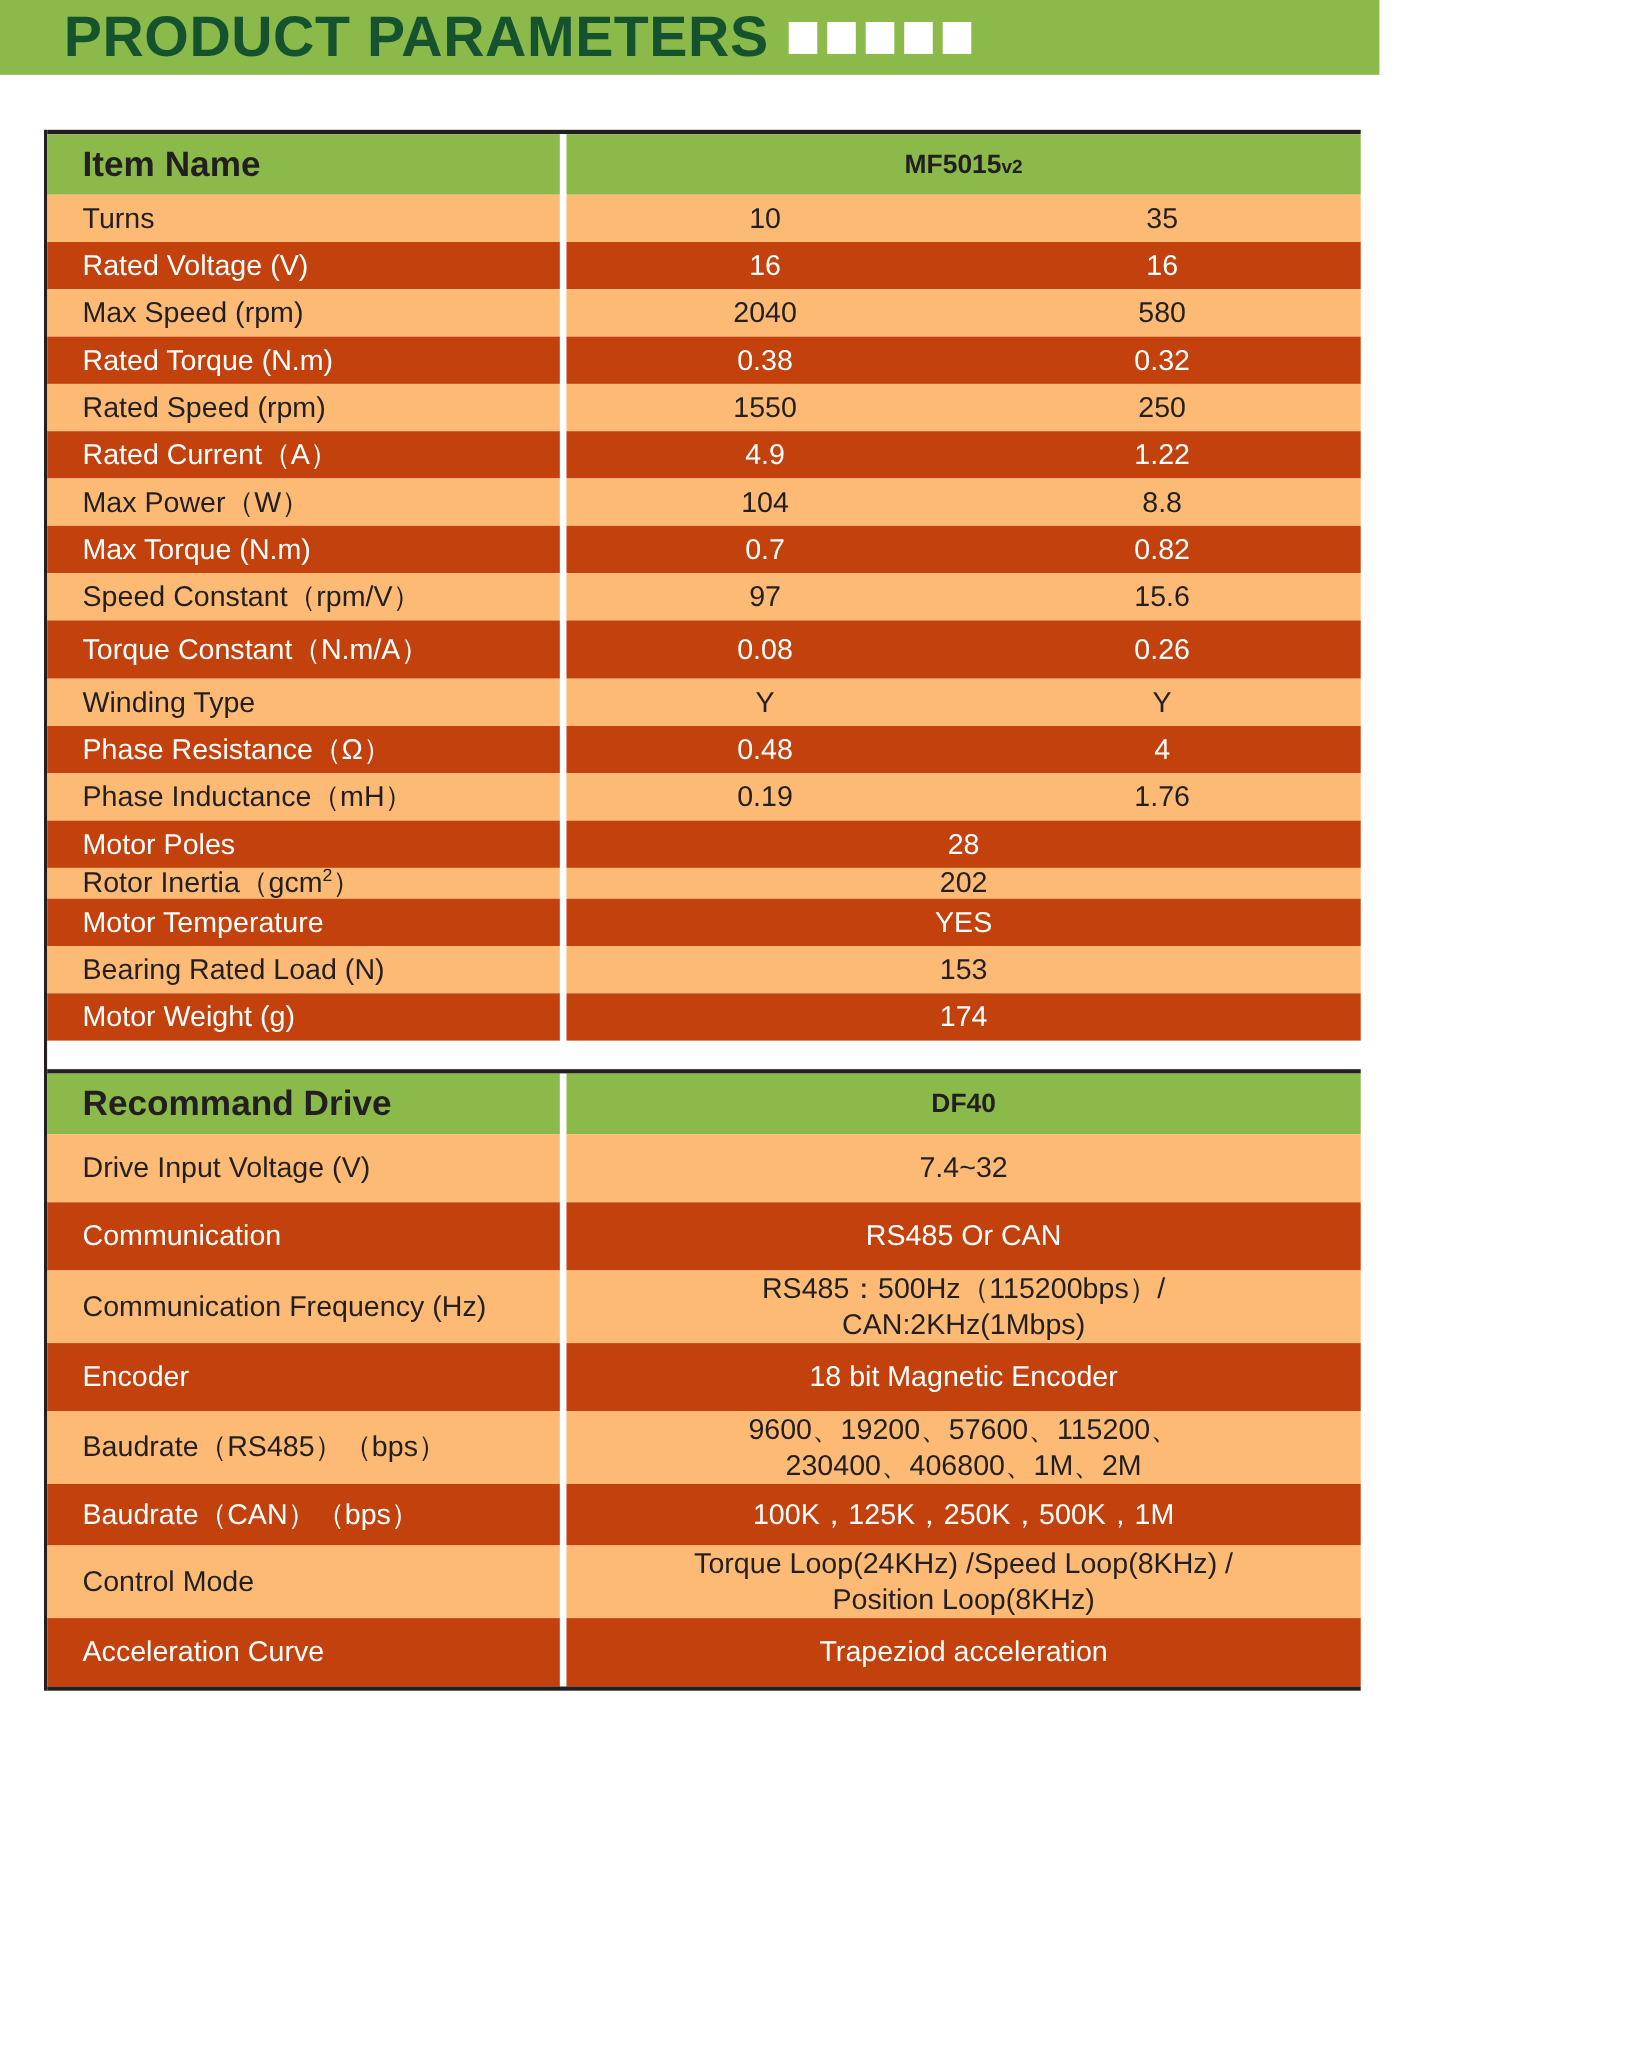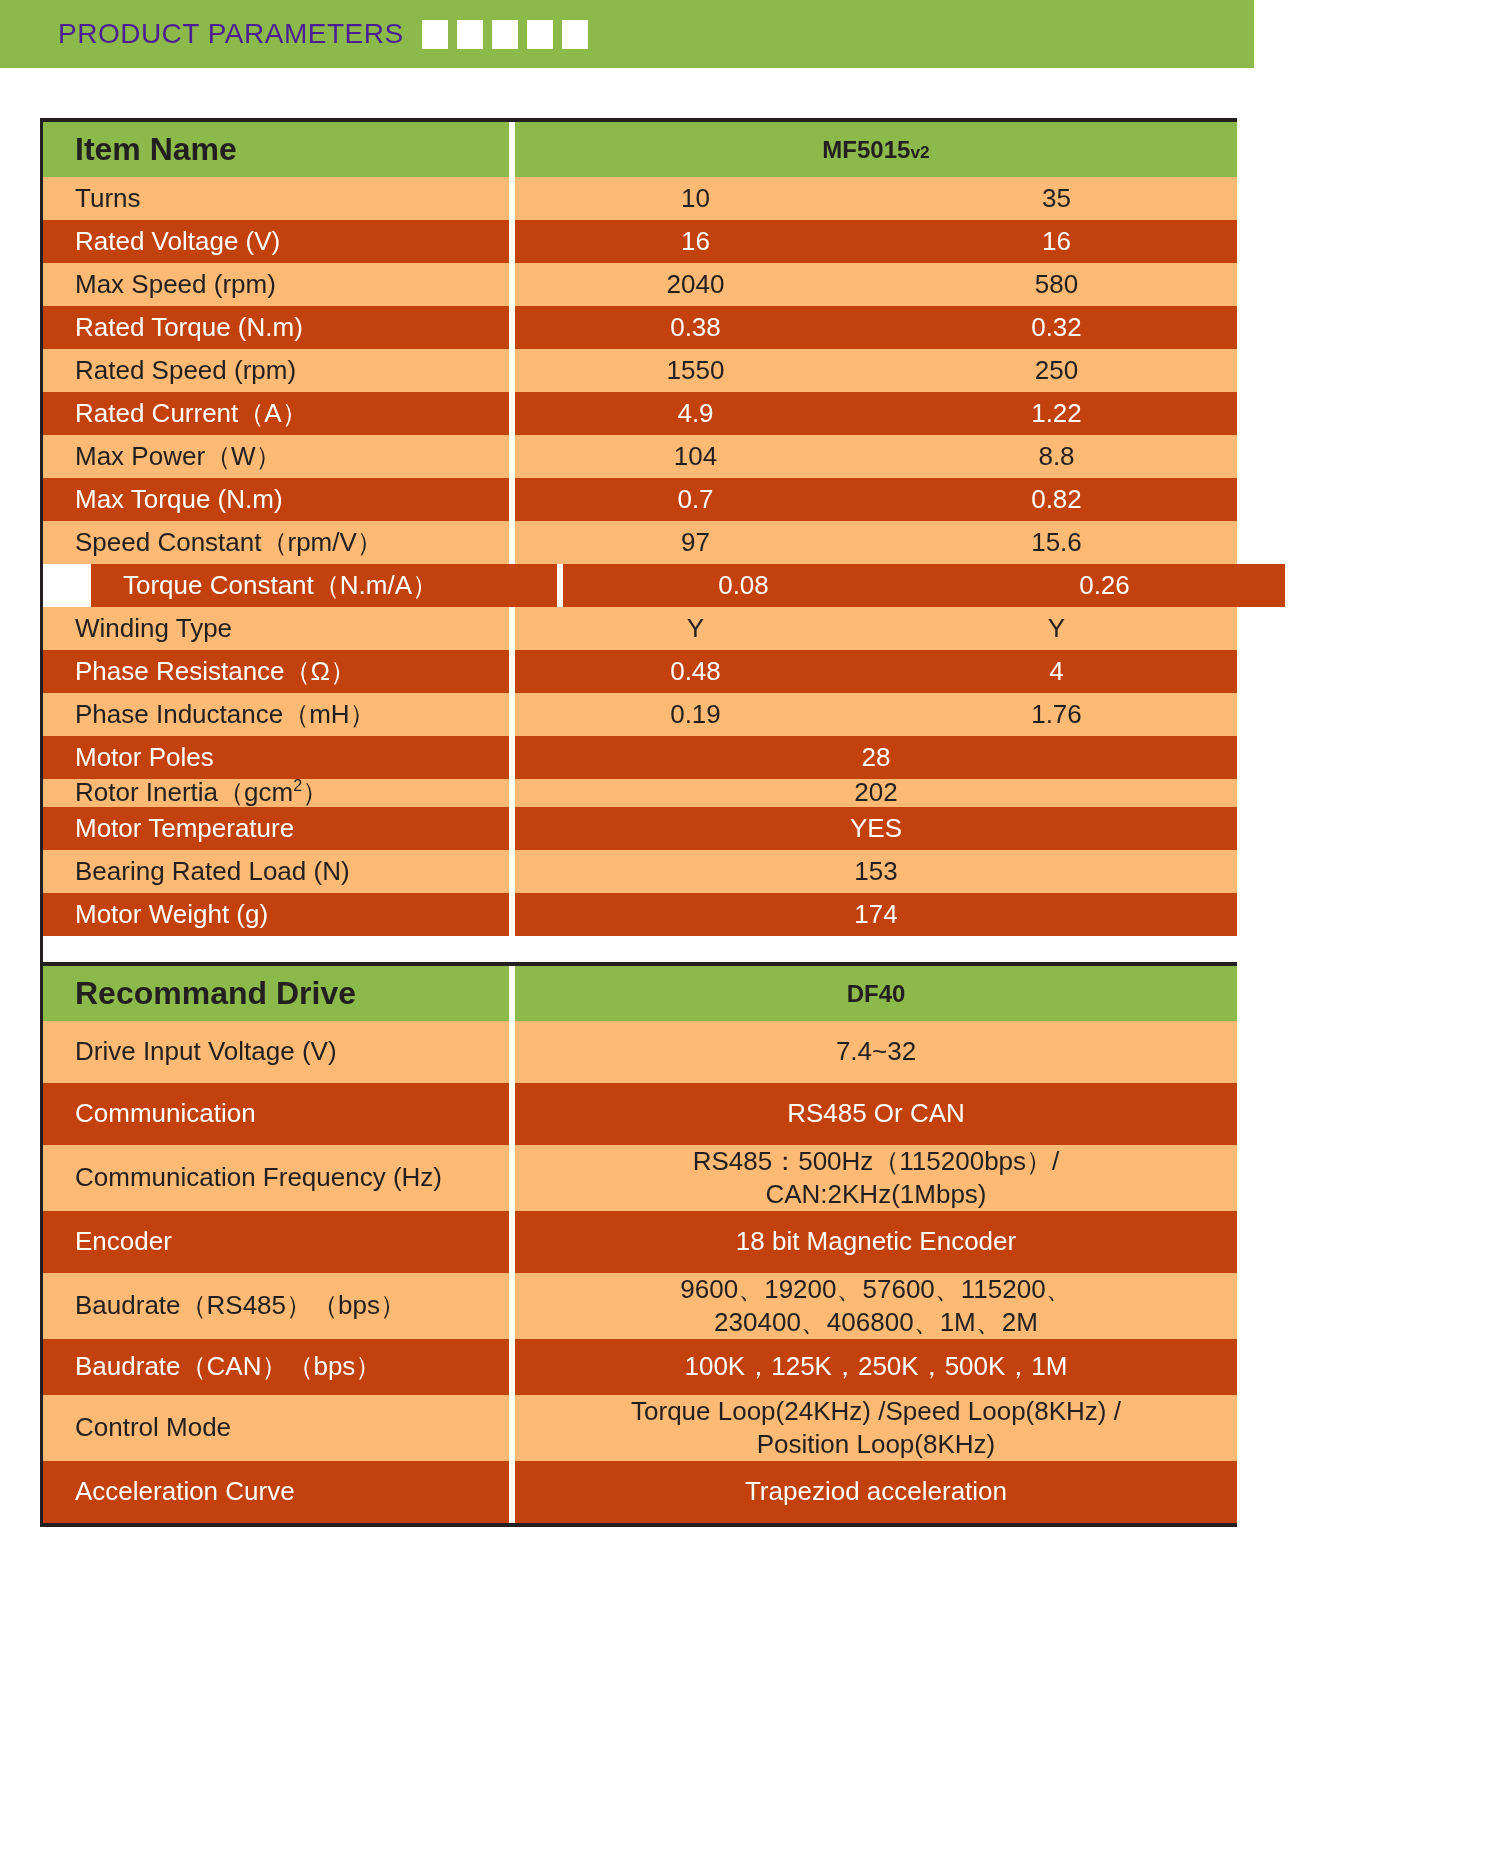--- a/index.html
+++ b/index.html
@@ -9,21 +9,21 @@
     -webkit-font-smoothing:antialiased;
   }
   .page{position:relative;width:1500px;height:1866px;overflow:hidden;}
 
   
   .banner{
     position:absolute;left:0;top:0;width:1254px;height:68px;
     background:#8BB94A;display:flex;align-items:center;
   }
   .banner-title{
-    margin-left:58px;color:#4c1d95;font-size:28px;font-weight:normal;
+    margin-left:58px;color:#14532d;font-size:52px;font-weight:bold;
     letter-spacing:0.5px;line-height:1;white-space:nowrap;
   }
   .banner-squares{display:flex;align-items:center;margin-left:18px;gap:9px;}
   .sq{width:26px;height:29px;background:#ffffff;display:block;}
 
   
   .table{
     position:absolute;left:40px;width:1194px;
     border-left:3px solid #231f20;
   }
@@ -213,21 +213,21 @@
         <div class="gapcell"></div>
         <div class="value dual">
           <div class="half">
             <div class="half-text">97</div>
           </div>
           <div class="half">
             <div class="half-text">15.6</div>
           </div>
         </div>
       </div>
-      <div class="row dark" style="height: 43px; margin-left: 48px;">
+      <div class="row dark" style="height: 53px;">
         <div class="label">
           <div class="lbl-text">Torque Constant（N.m/A）</div>
         </div>
         <div class="gapcell"></div>
         <div class="value dual">
           <div class="half">
             <div class="half-text">0.08</div>
           </div>
           <div class="half">
             <div class="half-text">0.26</div>

